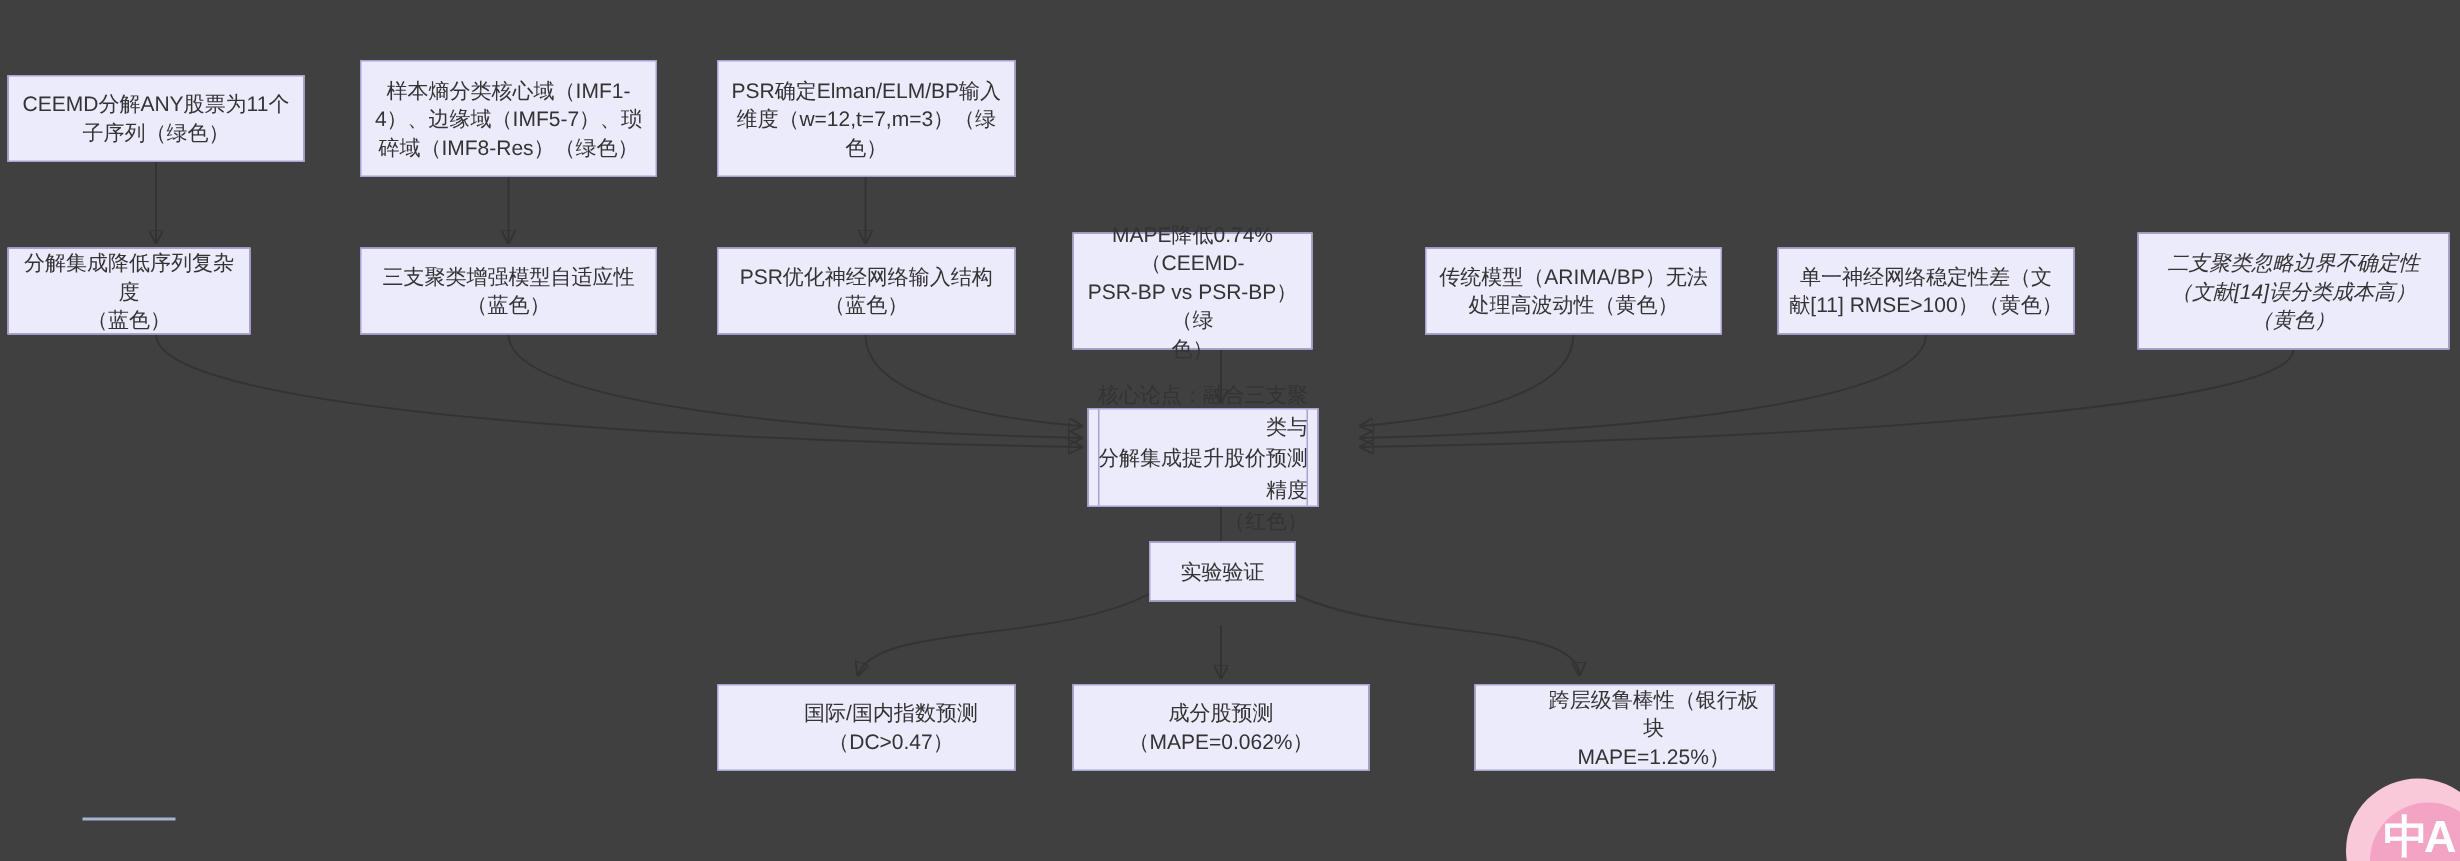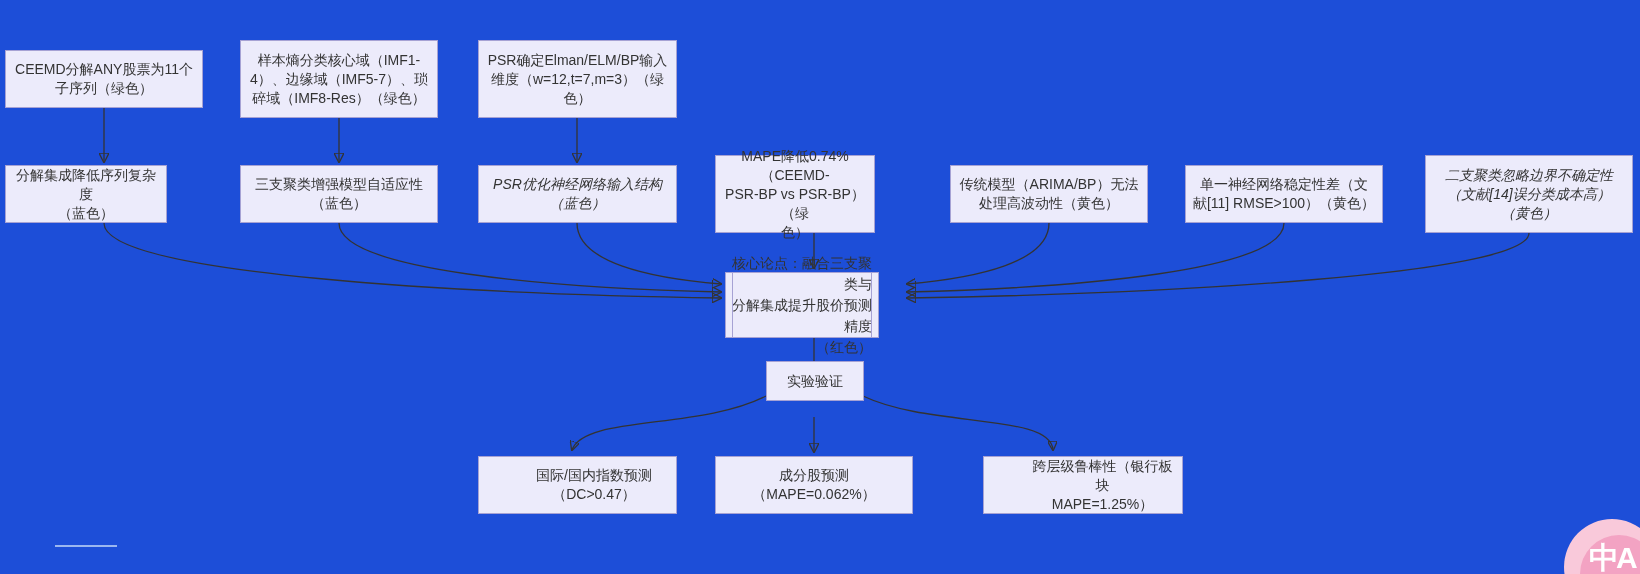--- a/index.html
+++ b/index.html
@@ -1,18 +1,18 @@
 <!DOCTYPE html>
 <html><head>
 <meta charset="utf-8">
 <style>
   html,body { margin:0; padding:0; background:#ffffff; }
   .page {
     position:relative; width:1640px; height:574px;
-    background:#1d4ed8; overflow:hidden;
+    background:#404040; overflow:hidden;
     font-family:"Liberation Sans","DejaVu Sans",sans-serif;
     color:#333333;
   }
   svg.edges { position:absolute; left:0; top:0; width:1640px; height:574px; }
   svg.edges path { fill:none; stroke:#333333; stroke-width:1.3; }
   .node {
     position:absolute; box-sizing:border-box;
     background:#ecebfb; border:1px solid #a6a2d4;
     display:flex; align-items:center; justify-content:center;
     text-align:center; white-space:pre-line;
@@ -76,21 +76,21 @@
 4）、边缘域（IMF5-7）、琐
 碎域（IMF8-Res）（绿色）</div>
   <div class="node three" style="left:478px; top:40px; width:199px; height:78px;">PSR确定Elman/ELM/BP输入
 维度（w=12,t=7,m=3）（绿
 色）</div>
 
   <div class="node" style="left:5px; top:165px; width:162px; height:58px;">分解集成降低序列复杂度
 （蓝色）</div>
   <div class="node" style="left:240px; top:165px; width:198px; height:58px;">三支聚类增强模型自适应性
 （蓝色）</div>
-  <div class="node" style="left:478px; top:165px; width:199px; height:58px;font-style:italic;">PSR优化神经网络输入结构
+  <div class="node" style="left:478px; top:165px; width:199px; height:58px;">PSR优化神经网络输入结构
 （蓝色）</div>
   <div class="node three" style="left:715px; top:155px; width:160px; height:78px;">MAPE降低0.74%（CEEMD-
 PSR-BP vs PSR-BP）（绿
 色）</div>
   <div class="node" style="left:950px; top:165px; width:198px; height:58px;">传统模型（ARIMA/BP）无法
 处理高波动性（黄色）</div>
   <div class="node" style="left:1185px; top:165px; width:198px; height:58px;">单一神经网络稳定性差（文
 献[11] RMSE&gt;100）（黄色）</div>
   <div class="node three" style="left:1425px; top:155px; width:208px; height:78px;font-style:italic;">二支聚类忽略边界不确定性
 （文献[14]误分类成本高）

